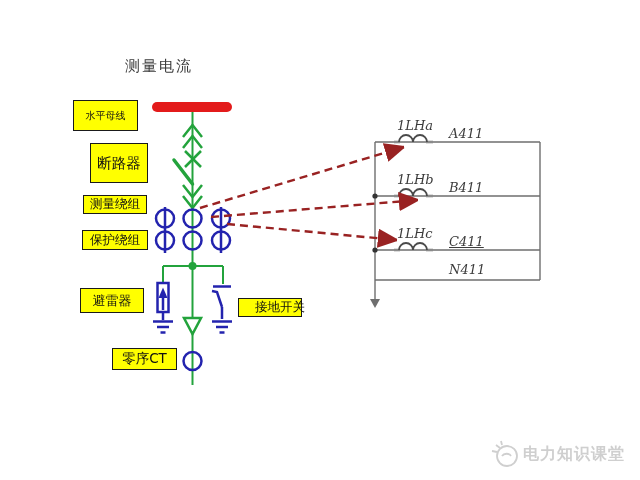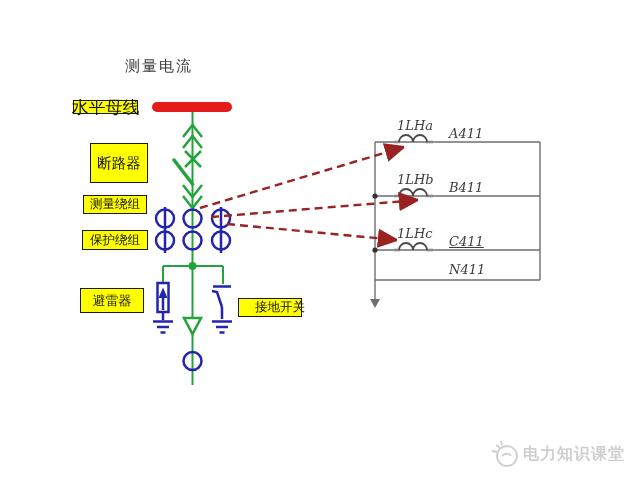--- a/index.html
+++ b/index.html
@@ -174,26 +174,27 @@
 
     <g>
       <circle cx="507" cy="456" r="10" class="wm"></circle>
       <path d="M500,448 l-4,-3 M497,452 l-5,-1 M502,445 l-1,-4" class="wm"></path>
       <path d="M502,456 a5,4 0 0 1 9,0" class="wm"></path>
     </g>
   </svg>
 
   <div class="page-title">测量电流</div>
 
-  <div class="tag" style="left:73px;top:100px;width:65px;height:14px;font-size:17px;">水平母线</div>
+  <div class="tag" style="left:73px;top:100px;width:65px;height:31px;font-size:10px;">水平母线</div>
   <div class="tag" style="left:90px;top:143px;width:58px;height:40px;font-size:14.5px;">断路器</div>
   <div class="tag" style="left:83px;top:195px;width:64px;height:19px;font-size:12.5px;">测量绕组</div>
   <div class="tag" style="left:82px;top:230px;width:66px;height:20px;font-size:12.5px;">保护绕组</div>
   <div class="tag" style="left:80px;top:288px;width:64px;height:25px;font-size:13px;">避雷器</div>
   <div class="tag" style="left:238px;top:298px;width:64px;height:19px;font-size:12.5px;padding-left:20px;">接地开关</div>
+  <div class="tag" style="left:112px;top:348px;width:65px;height:22px;font-size:13.5px;">零序CT</div>
 
   <div class="wire-label" style="left:397px;top:118px;">1LHa</div>
   <div class="wire-label" style="left:449px;top:126px;">A411</div>
   <div class="wire-label" style="left:397px;top:172px;">1LHb</div>
   <div class="wire-label" style="left:449px;top:180px;">B411</div>
   <div class="wire-label" style="left:397px;top:226px;">1LHc</div>
   <div class="wire-label" style="left:449px;top:234px;text-decoration:underline;">C411</div>
   <div class="wire-label" style="left:449px;top:262px;">N411</div>
 
   <div class="watermark-text">电力知识课堂</div>

